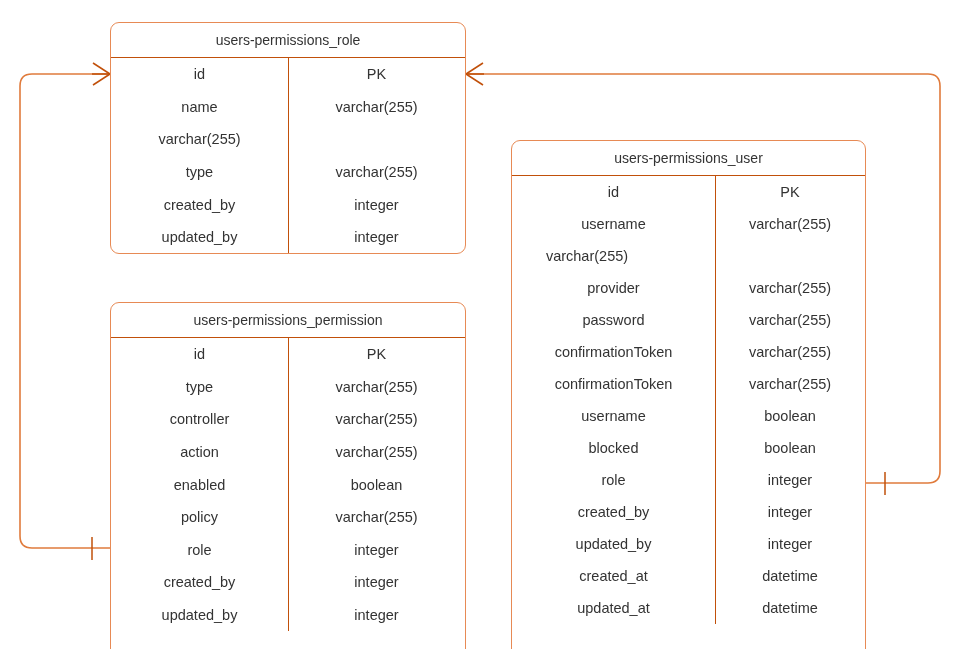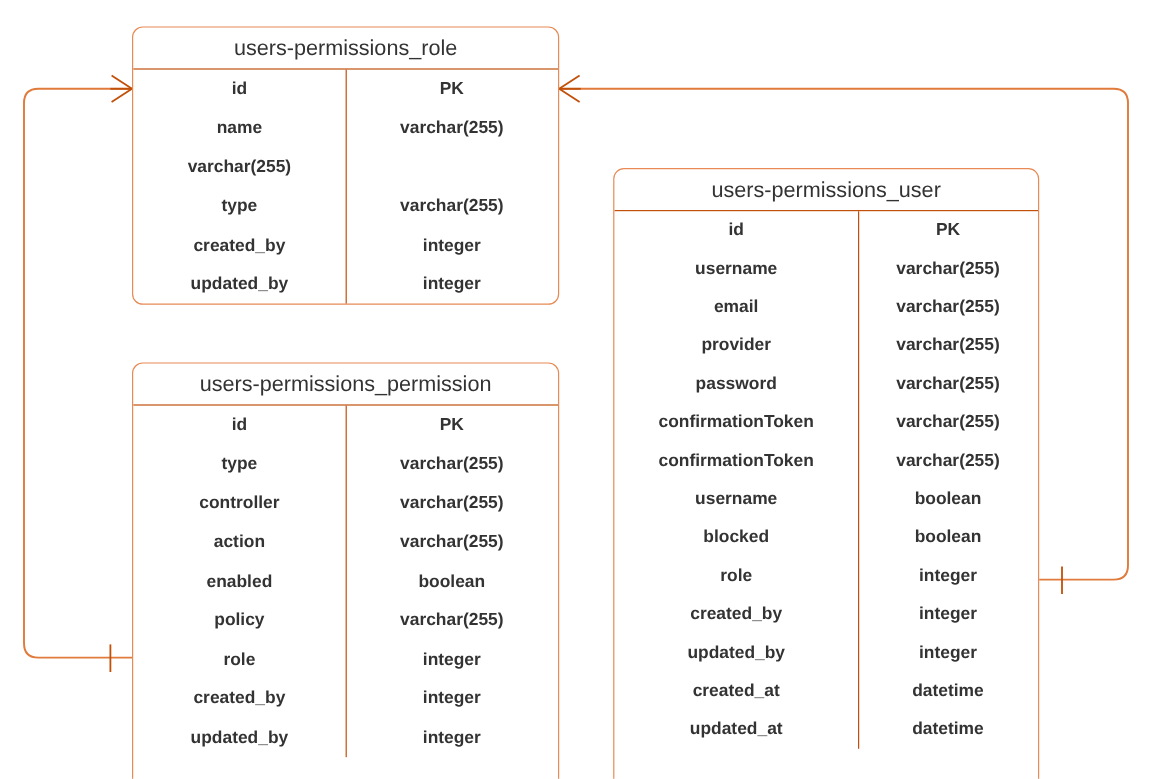--- a/index.html
+++ b/index.html
@@ -40,29 +40,28 @@
     border-radius: 9px;
     background: #ffffff;
     overflow: hidden;
   }
 
   .entity-header {
     box-sizing: border-box;
     height: 35px;
     line-height: 35px;
     text-align: center;
-    font-size: 18px;
+    font-size: 14px;
     color: #333333;
     border-bottom: 1.3px solid #c1500a;
     white-space: nowrap;
   }
 
   .entity-body {
     position: relative;
-    font-weight: bold;
   }
 
   .col-divider {
     position: absolute;
     top: 0;
     bottom: 0;
     width: 0;
     border-left: 1.3px solid #c1500a;
   }
 
@@ -227,21 +226,20 @@
       <div class="col-divider"></div>
       <div class="field-row">
         <div class="field-name">id</div>
         <div class="field-type">PK</div>
       </div>
       <div class="field-row">
         <div class="field-name">username</div>
         <div class="field-type">varchar(255)</div>
       </div>
       <div class="field-row">
-        <div class="field-name">email</div>
         <div class="field-type">varchar(255)</div>
       </div>
       <div class="field-row">
         <div class="field-name">provider</div>
         <div class="field-type">varchar(255)</div>
       </div>
       <div class="field-row">
         <div class="field-name">password</div>
         <div class="field-type">varchar(255)</div>
       </div>

